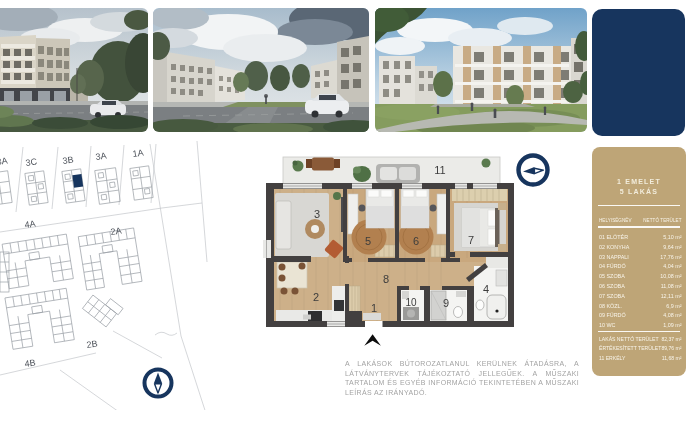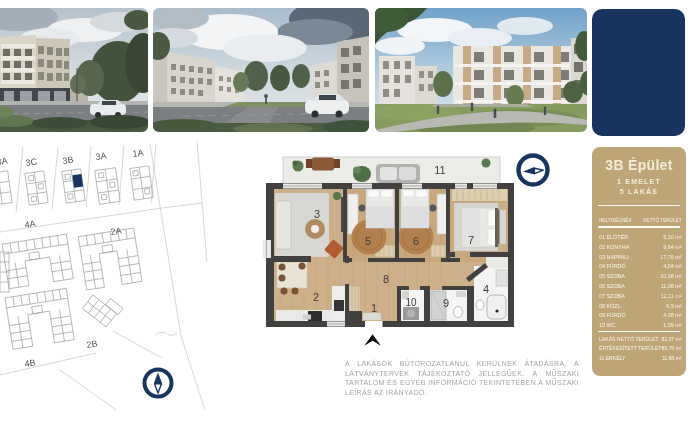--- a/index.html
+++ b/index.html
@@ -279,21 +279,20 @@
 <circle cx="63" cy="99" r="1.4"></circle>
         <rect x="61.9" y="100" width="2.2" height="6"></rect>
 <circle cx="170" cy="100" r="1.4"></circle>
         <rect x="168.9" y="101" width="2.2" height="6"></rect>
 </g>
 </svg>
 
 <div class="abs" id="bluebox"></div>
 
 <div class="abs" id="panel">
-  <div class="title" style="top:10px;">3B Épület</div>
   <div class="sub" style="top:31px;">1 EMELET</div>
   <div class="sub" style="top:41px;">5 LAKÁS</div>
   <div class="hr1" style="top:58px;"></div>
   <div class="row" style="top:70.5px;font-size:4.5px;letter-spacing:0.1px;"><span>HELYISÉGNÉV</span><span class="v">NETTÓ TERÜLET</span></div>
   <div class="hr1" style="top:79px;height:1.6px;"></div>
   <div class="row" style="top:87px;"><span>01 ELŐTÉR</span><span class="v">5,10 m²</span></div>
   <div class="row" style="top:96.8px;"><span>02 KONYHA</span><span class="v">9,64 m²</span></div>
   <div class="row" style="top:106.6px;"><span>03 NAPPALI</span><span class="v">17,76 m²</span></div>
   <div class="row" style="top:116.4px;"><span>04 FÜRDŐ</span><span class="v">4,04 m²</span></div>
   <div class="row" style="top:126.2px;"><span>05 SZOBA</span><span class="v">10,08 m²</span></div>

